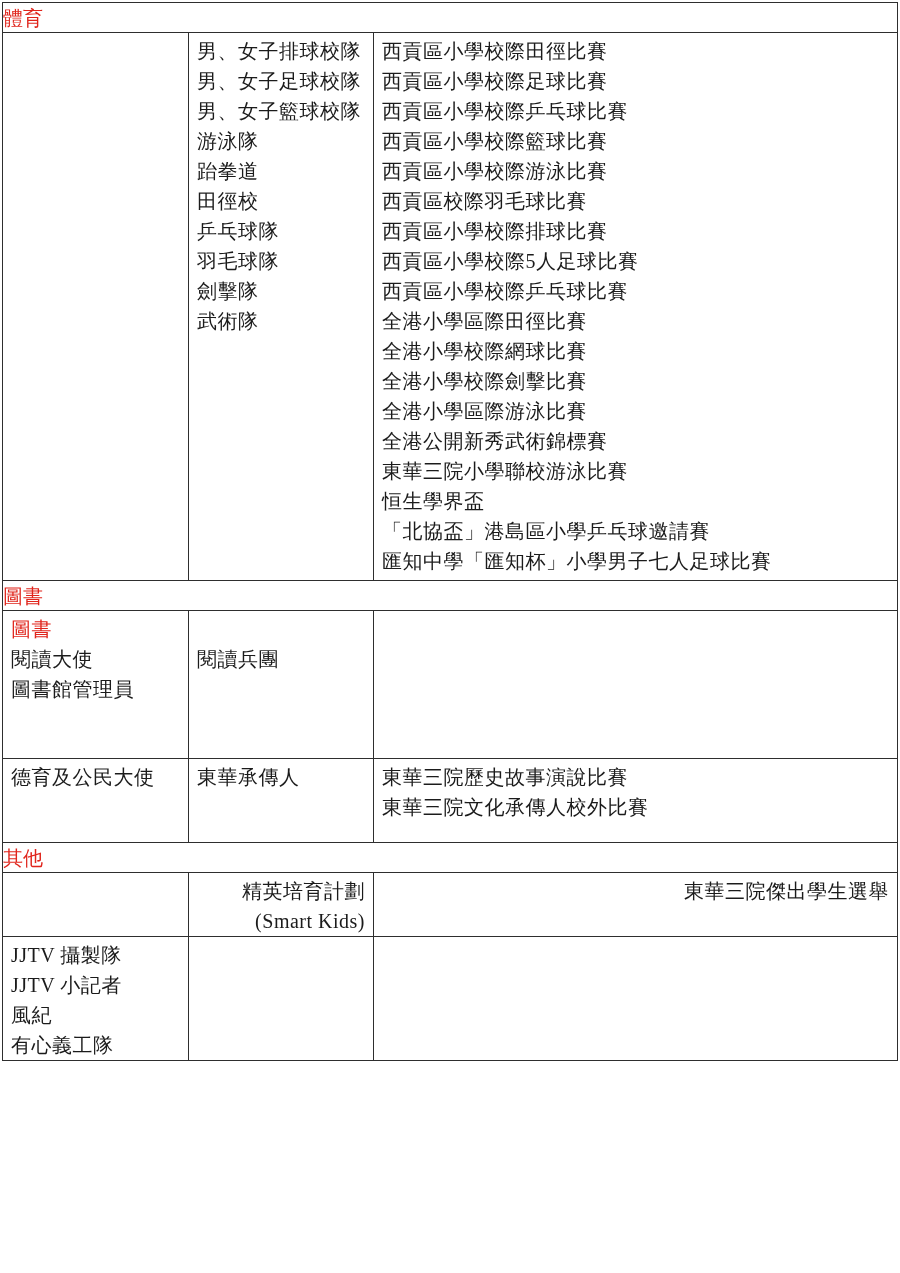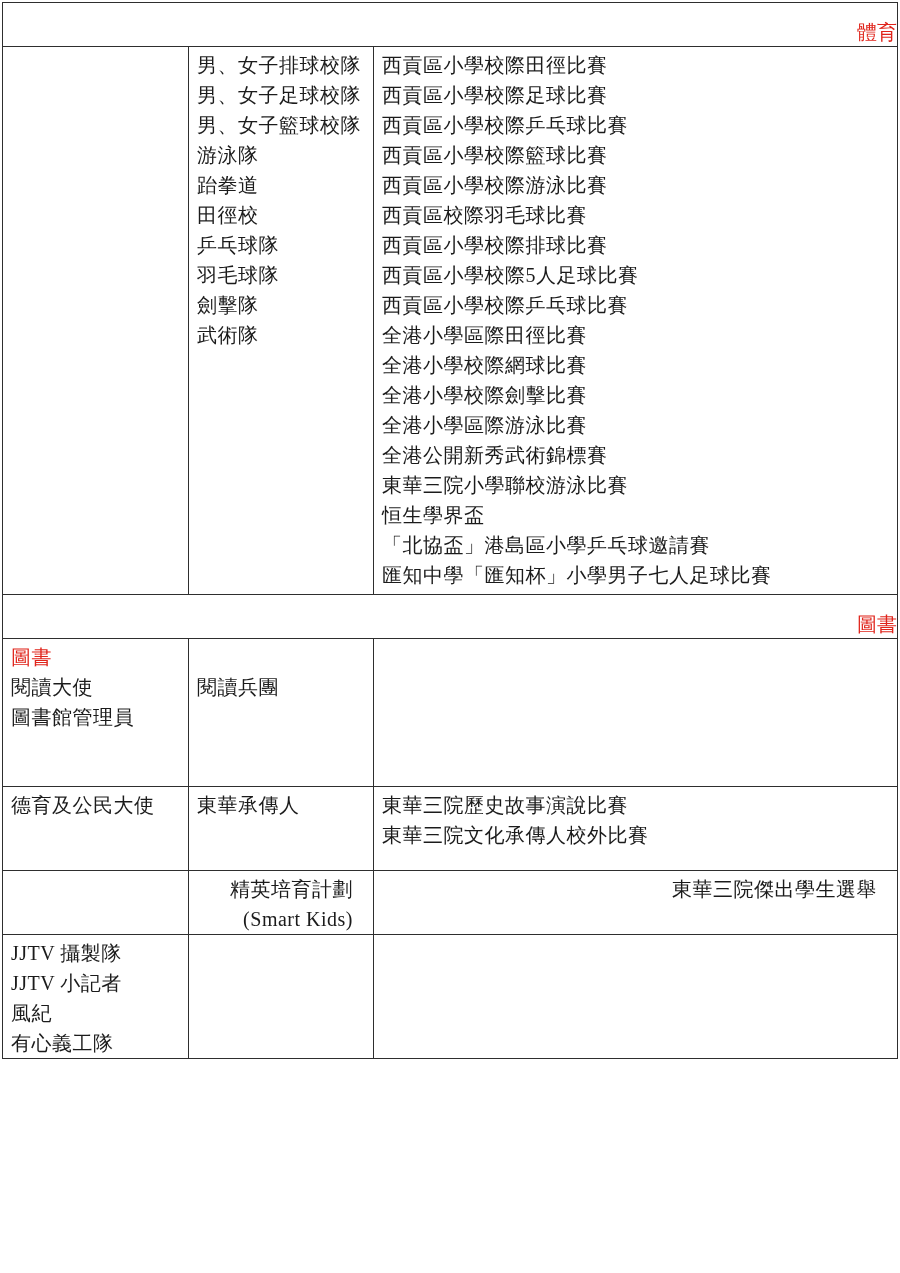--- a/index.html
+++ b/index.html
@@ -11,26 +11,26 @@
   table.doc-table{
     border-collapse:collapse;table-layout:fixed;
     width:895px;margin:2px 0 0 2px;
   }
   col.c1{width:186px;}
   col.c2{width:185px;}
   col.c3{width:524px;}
   td{
     border:1.6px solid #2e2e2e;
     vertical-align:top;
-    padding:3px 20px 0 8px;
+    padding:3px 8px 0 8px;
     box-sizing:content-box;
   }
   td.hdr{
-    text-align:right;
-    padding:16px 0 0 0;
+    text-align:left;
+    padding:2px 0 0 0;
     height:27px;
     font-size:20px;
     line-height:27px;
     color:#e0241b;
   }
   .line{
     min-height:30px;
     line-height:30px;
     font-size:20px;
     white-space:nowrap;
@@ -115,20 +115,23 @@
     </td>
     <td>
       <div class="line">東華承傳人</div>
     </td>
     <td>
       <div class="line">東華三院歷史故事演說比賽</div>
       <div class="line">東華三院文化承傳人校外比賽</div>
     </td>
   </tr>
 
+  <tr>
+    <td class="hdr" colspan="3">其他</td>
+  </tr>
   <tr class="row-other1">
     <td></td>
     <td>
       <div class="line">精英培育計劃</div>
       <div class="line">(Smart Kids)</div>
     </td>
     <td>
       <div class="line">東華三院傑出學生選舉</div>
     </td>
   </tr>

